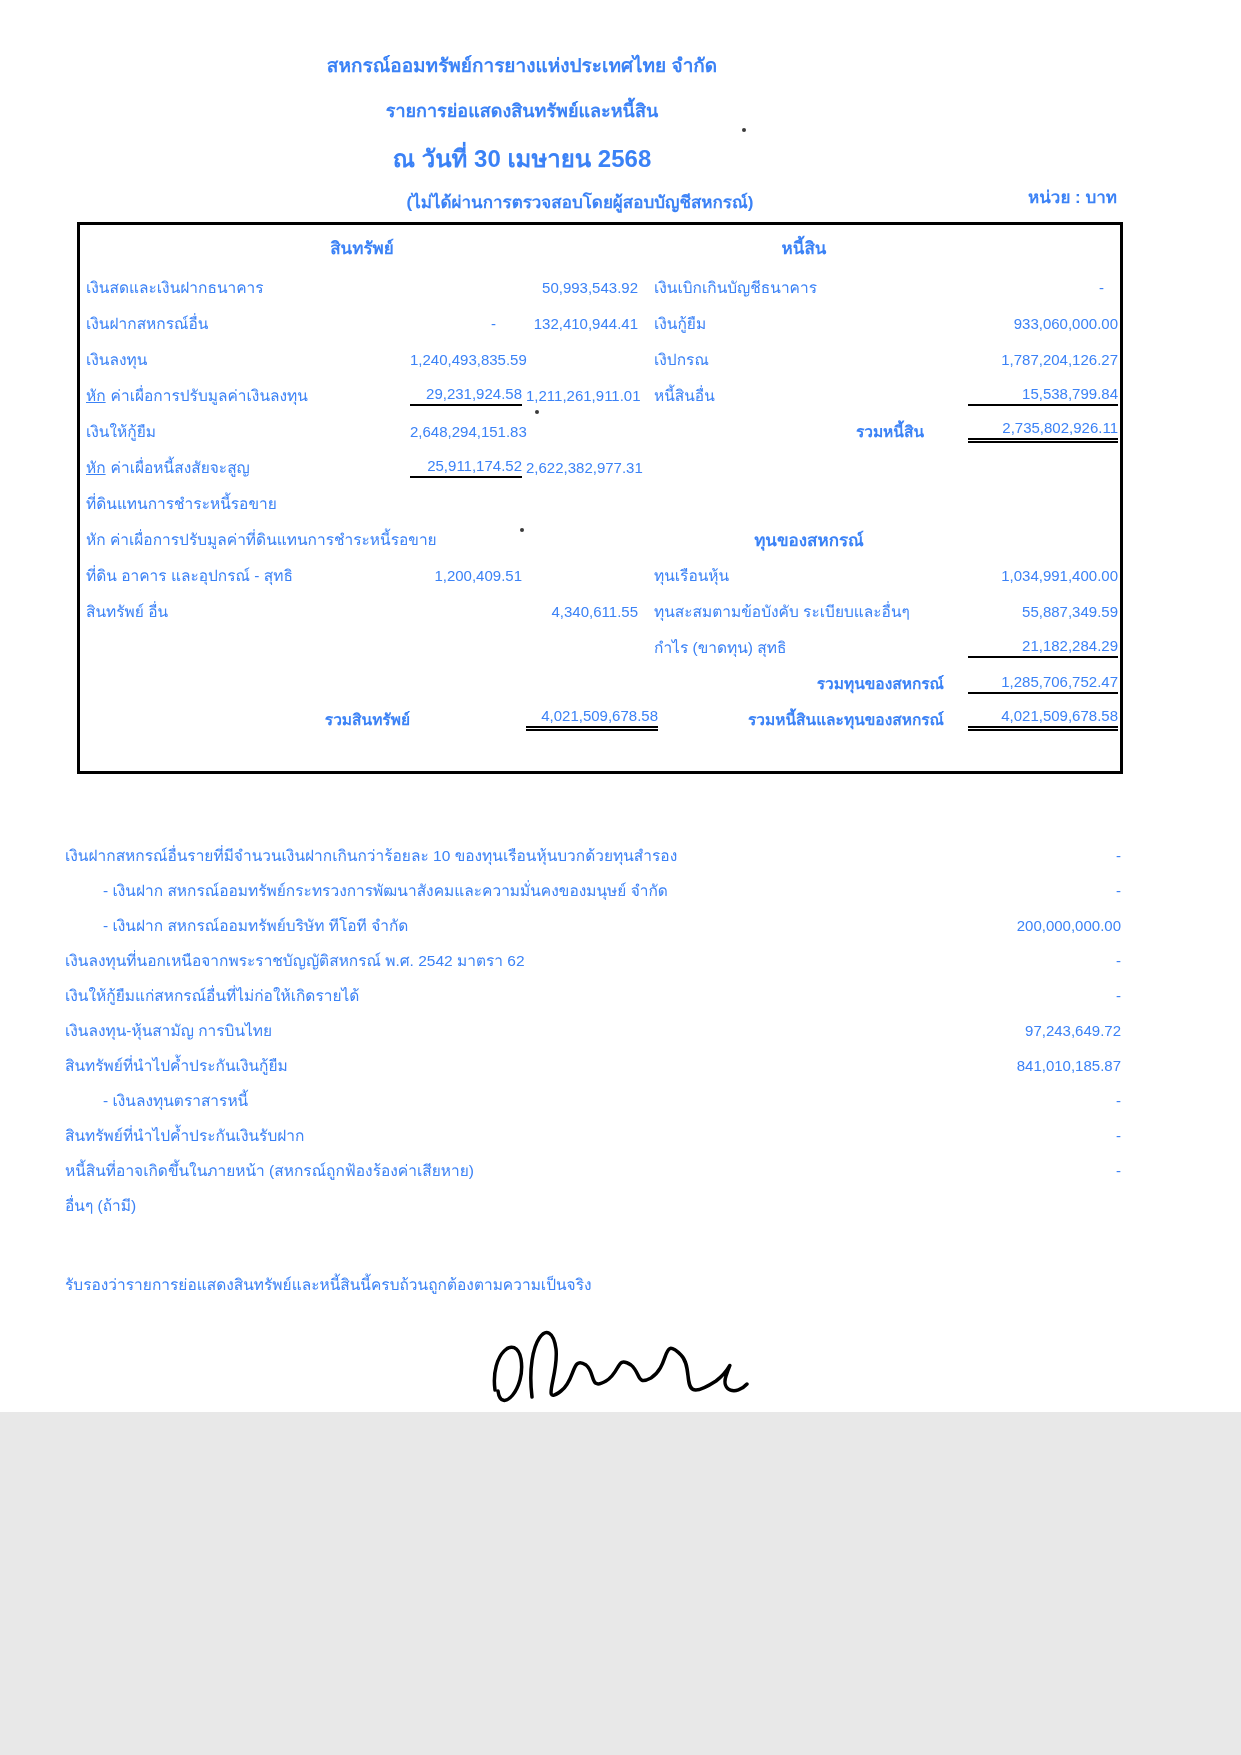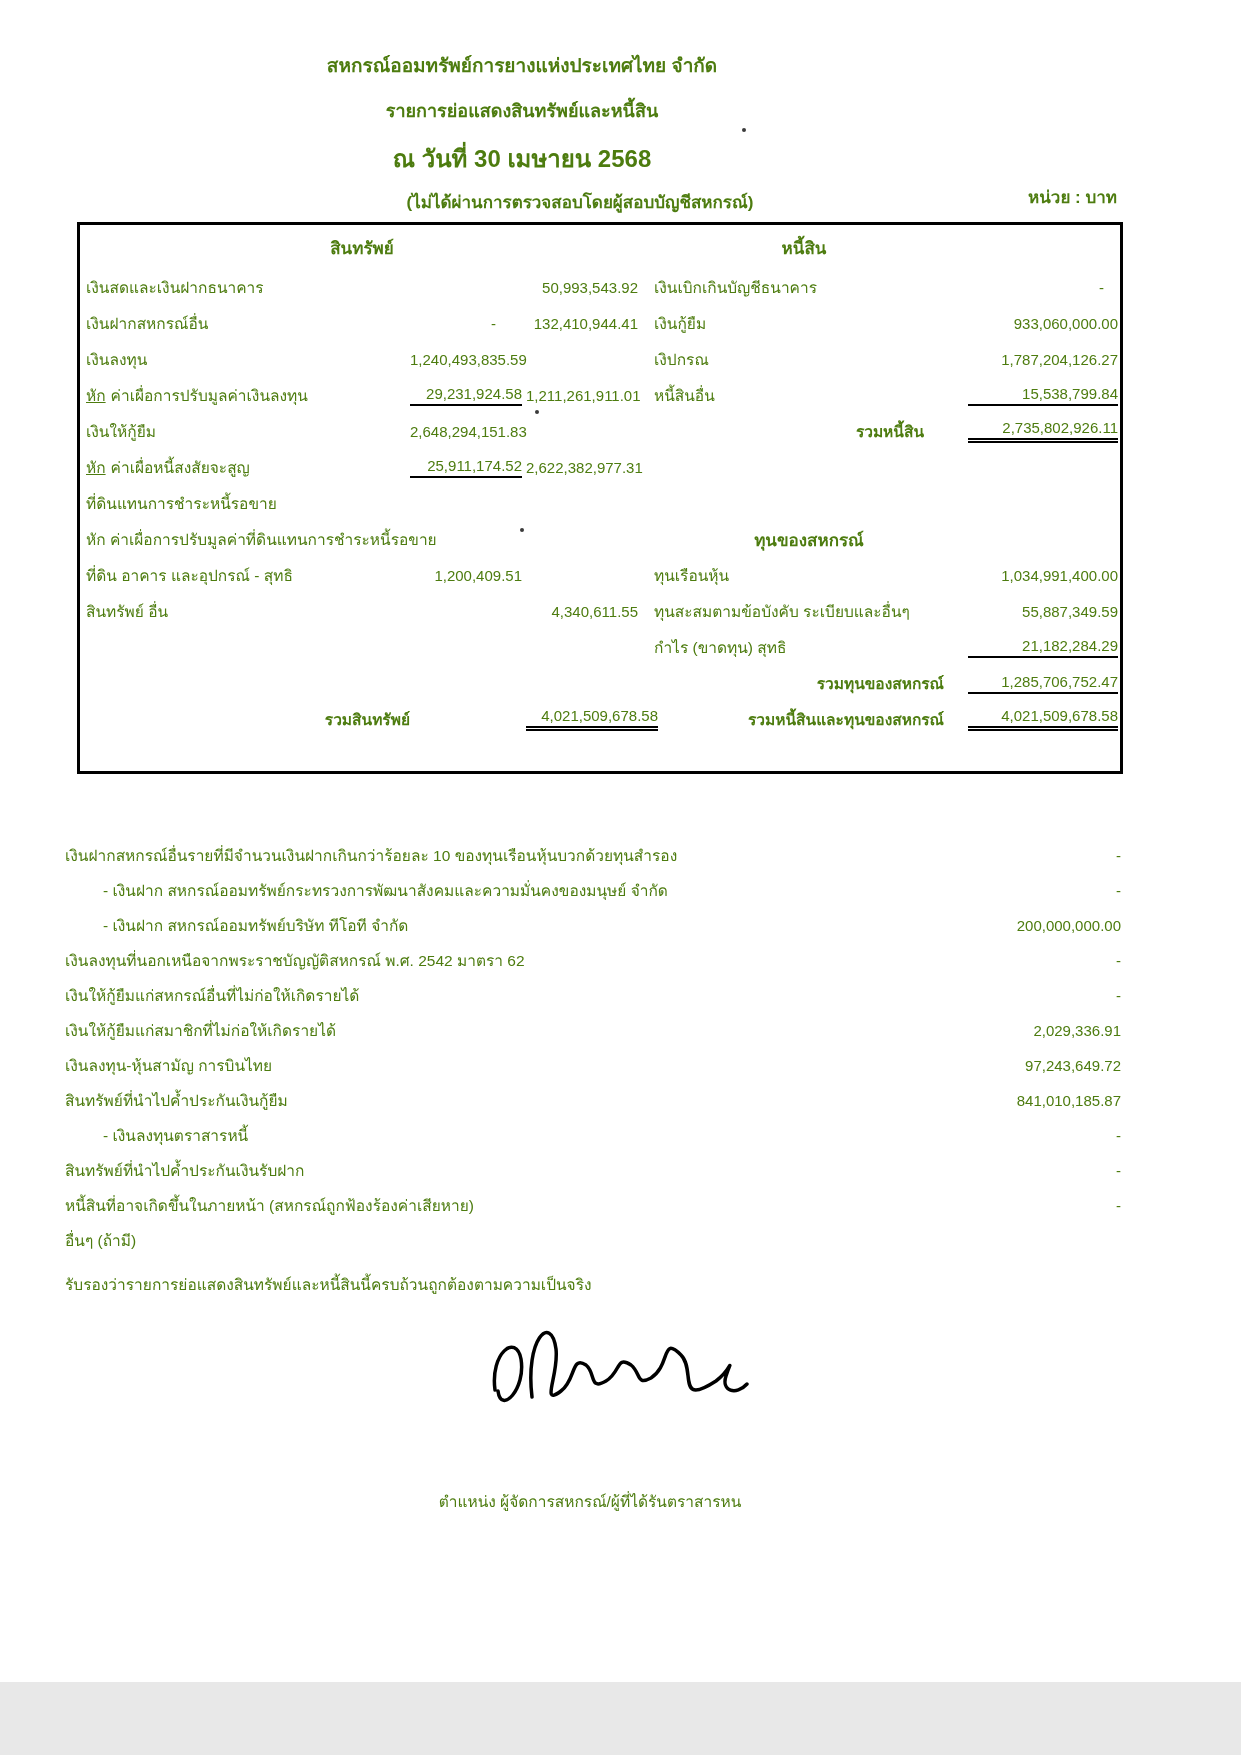--- a/index.html
+++ b/index.html
@@ -1,18 +1,18 @@
 <!DOCTYPE html>
 <html><head>
 <meta charset="utf-8">
 <style>
   html,body { margin:0; padding:0; background:#e8e8e8; }
   .page {
-    position:relative; width:1241px; height:1682px; margin:0 auto;
-    background:#ffffff; color:#4d7c0f;
+    position:relative; width:1241px; height:1412px; margin:0 auto;
+    background:#ffffff; color:#3b82f6;
     font-family:"Liberation Sans", sans-serif;
     overflow:hidden;
   }
   .center-line { position:absolute; left:0; text-align:center; font-weight:bold; }
   .t1 { top:50px;  width:1044px; font-size:19px; }
   .t2 { top:96px;  width:1044px; font-size:18px; }
   .t3 { top:139px; width:1044px; font-size:24px; }
   .t4 { top:188px; width:1160px; font-size:17px; }
   .unit { position:absolute; top:183px; right:124px; font-size:17px; font-weight:bold; }
 
@@ -209,24 +209,20 @@
     </div>
     <div class="note-row">
       <div class="note-label">เงินลงทุนที่นอกเหนือจากพระราชบัญญัติสหกรณ์ พ.ศ. 2542 มาตรา 62</div>
       <div class="note-value">-</div>
     </div>
     <div class="note-row">
       <div class="note-label">เงินให้กู้ยืมแก่สหกรณ์อื่นที่ไม่ก่อให้เกิดรายได้</div>
       <div class="note-value">-</div>
     </div>
     <div class="note-row">
-      <div class="note-label">เงินให้กู้ยืมแก่สมาชิกที่ไม่ก่อให้เกิดรายได้</div>
-      <div class="note-value">2,029,336.91</div>
-    </div>
-    <div class="note-row">
       <div class="note-label">เงินลงทุน-หุ้นสามัญ การบินไทย</div>
       <div class="note-value">97,243,649.72</div>
     </div>
     <div class="note-row">
       <div class="note-label">สินทรัพย์ที่นำไปค้ำประกันเงินกู้ยืม</div>
       <div class="note-value">841,010,185.87</div>
     </div>
     <div class="note-row">
       <div class="note-label ind">- เงินลงทุนตราสารหนี้</div>
       <div class="note-value">-</div>

